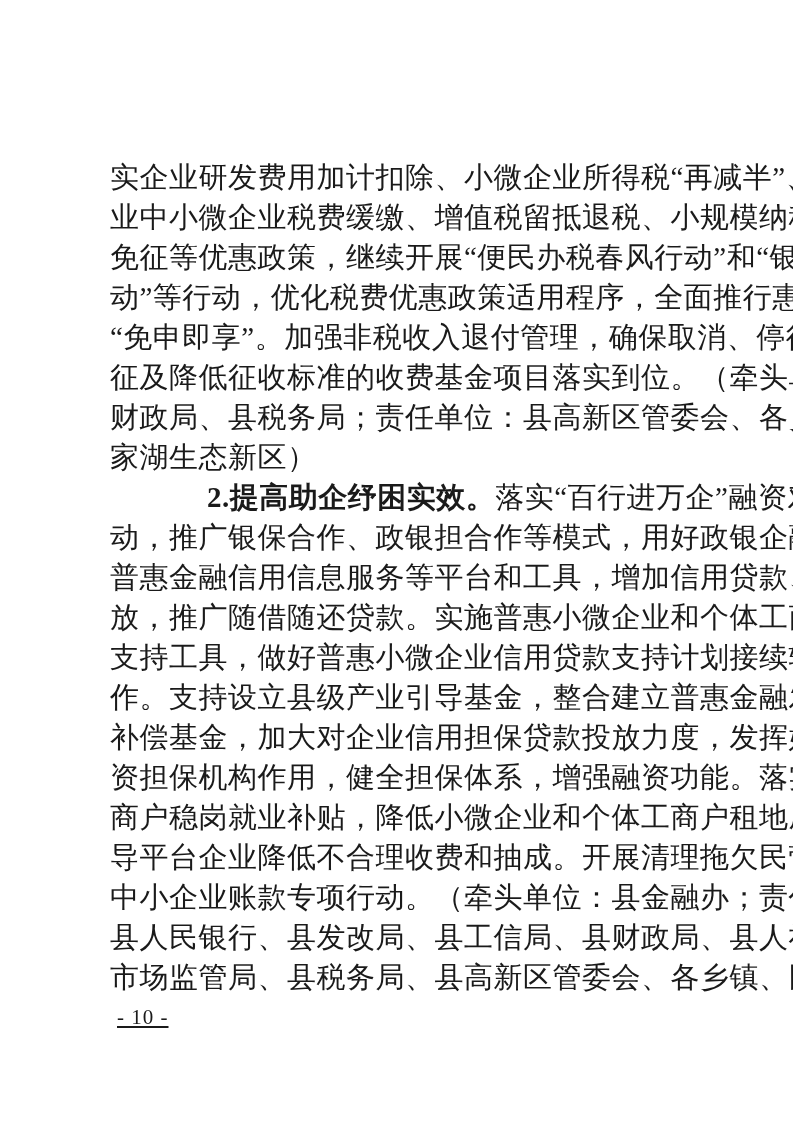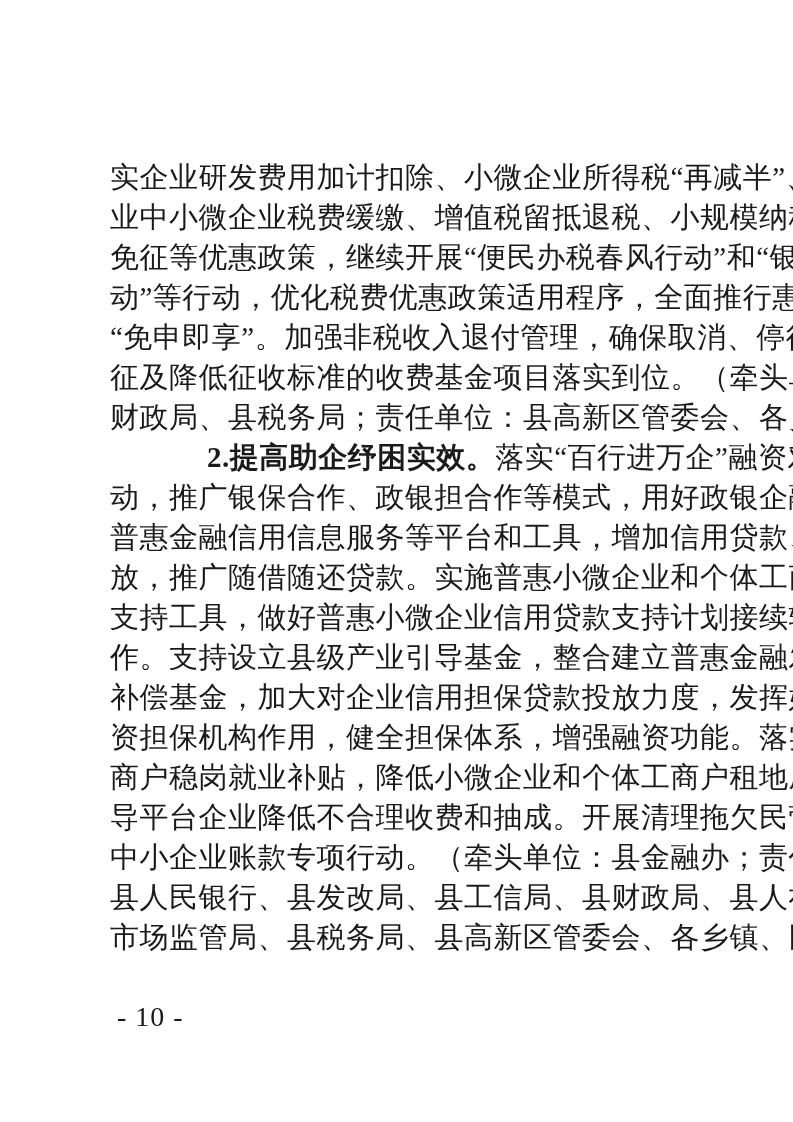--- a/index.html
+++ b/index.html
@@ -40,39 +40,41 @@
     text-indent: 56px;
   }
   .bold-lead {
     font-weight: bold;
     margin-left: 41px;
   }
   .footer {
     position: absolute;
     left: 117px;
     top: 1004px;
-    font-size: 28px;
+    font-size: 21px;
     line-height: 26px;
     color: #1a1a1a;
     letter-spacing: 1px;
+    text-decoration: underline;
   }
 </style>
 </head>
 <body>
 
 <div class="page">
   <div class="content">
 
     <div class="line">实企业研发费用加计扣除、小微企业所得税“再减半”、制造</div>
     <div class="line">业中小微企业税费缓缴、增值税留抵退税、小规模纳税人减征</div>
     <div class="line">免征等优惠政策，继续开展“便民办税春风行动”和“银税互</div>
     <div class="line">动”等行动，优化税费优惠政策适用程序，全面推行惠企政策</div>
     <div class="line">“免申即享”。加强非税收入退付管理，确保取消、停征、免</div>
     <div class="line">征及降低征收标准的收费基金项目落实到位。（牵头单位：县</div>
     <div class="line">财政局、县税务局；责任单位：县高新区管委会、各乡镇、田</div>
+    <div class="line last-of-paragraph">家湖生态新区）</div>
 
     <div class="line first-line-indent">
       <span class="bold-lead">2.提高助企纾困实效。</span><span>落实“百行进万企”融资对接活</span>
     </div>
     <div class="line">动，推广银保合作、政银担合作等模式，用好政银企融资对接、</div>
     <div class="line">普惠金融信用信息服务等平台和工具，增加信用贷款、首贷投</div>
     <div class="line">放，推广随借随还贷款。实施普惠小微企业和个体工商户贷款</div>
     <div class="line">支持工具，做好普惠小微企业信用贷款支持计划接续转换工</div>
     <div class="line">作。支持设立县级产业引导基金，整合建立普惠金融发展风险</div>
     <div class="line">补偿基金，加大对企业信用担保贷款投放力度，发挥好政府融</div>

